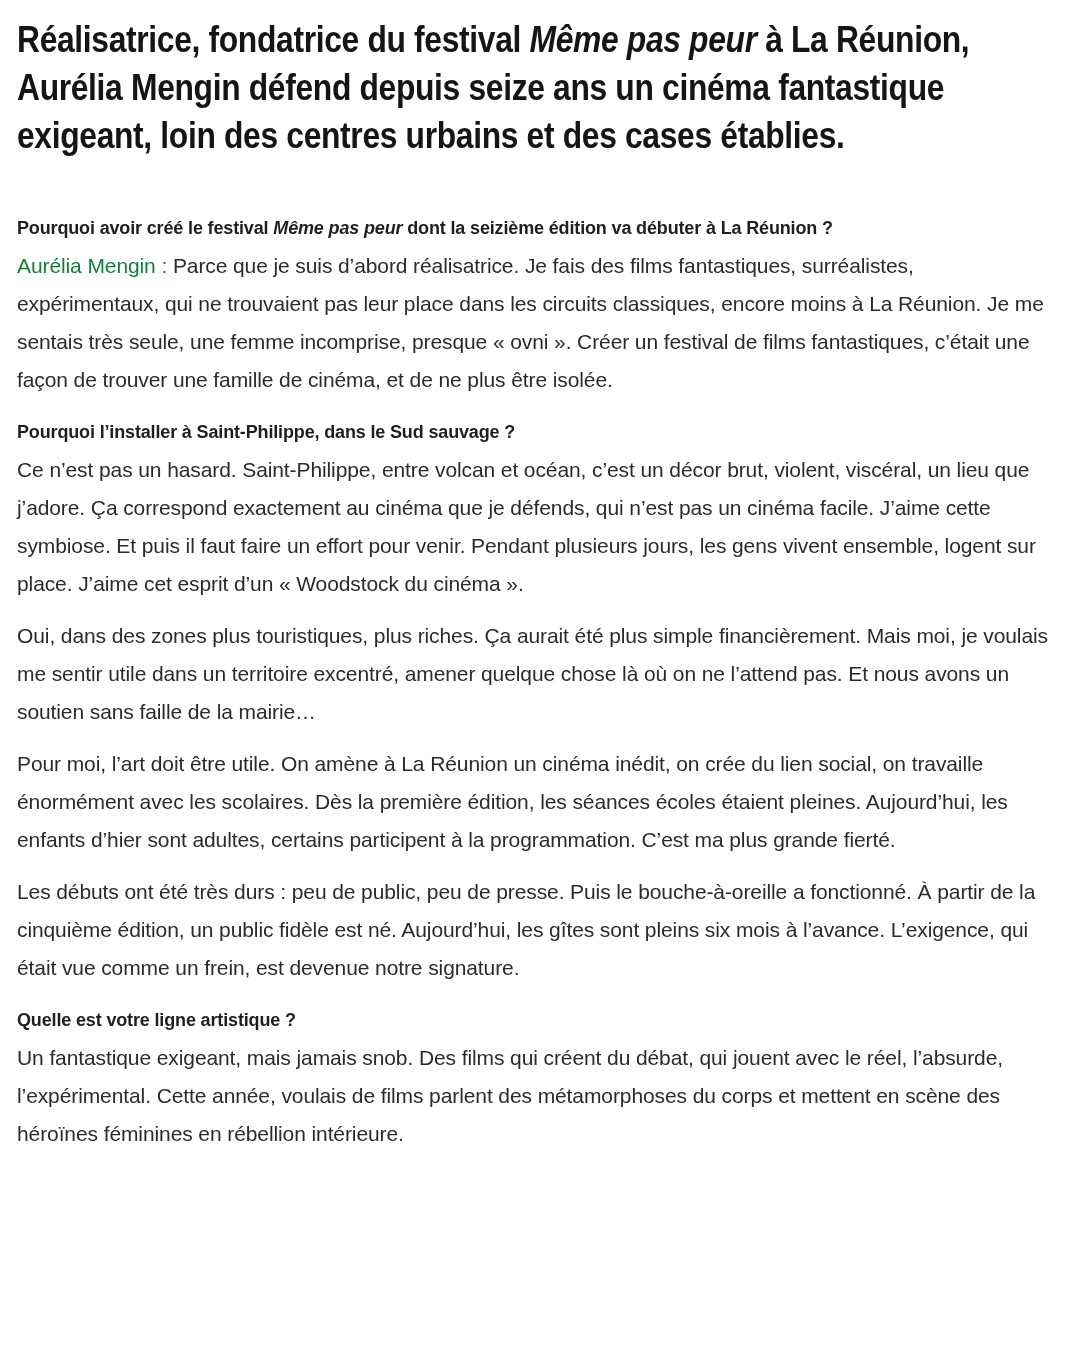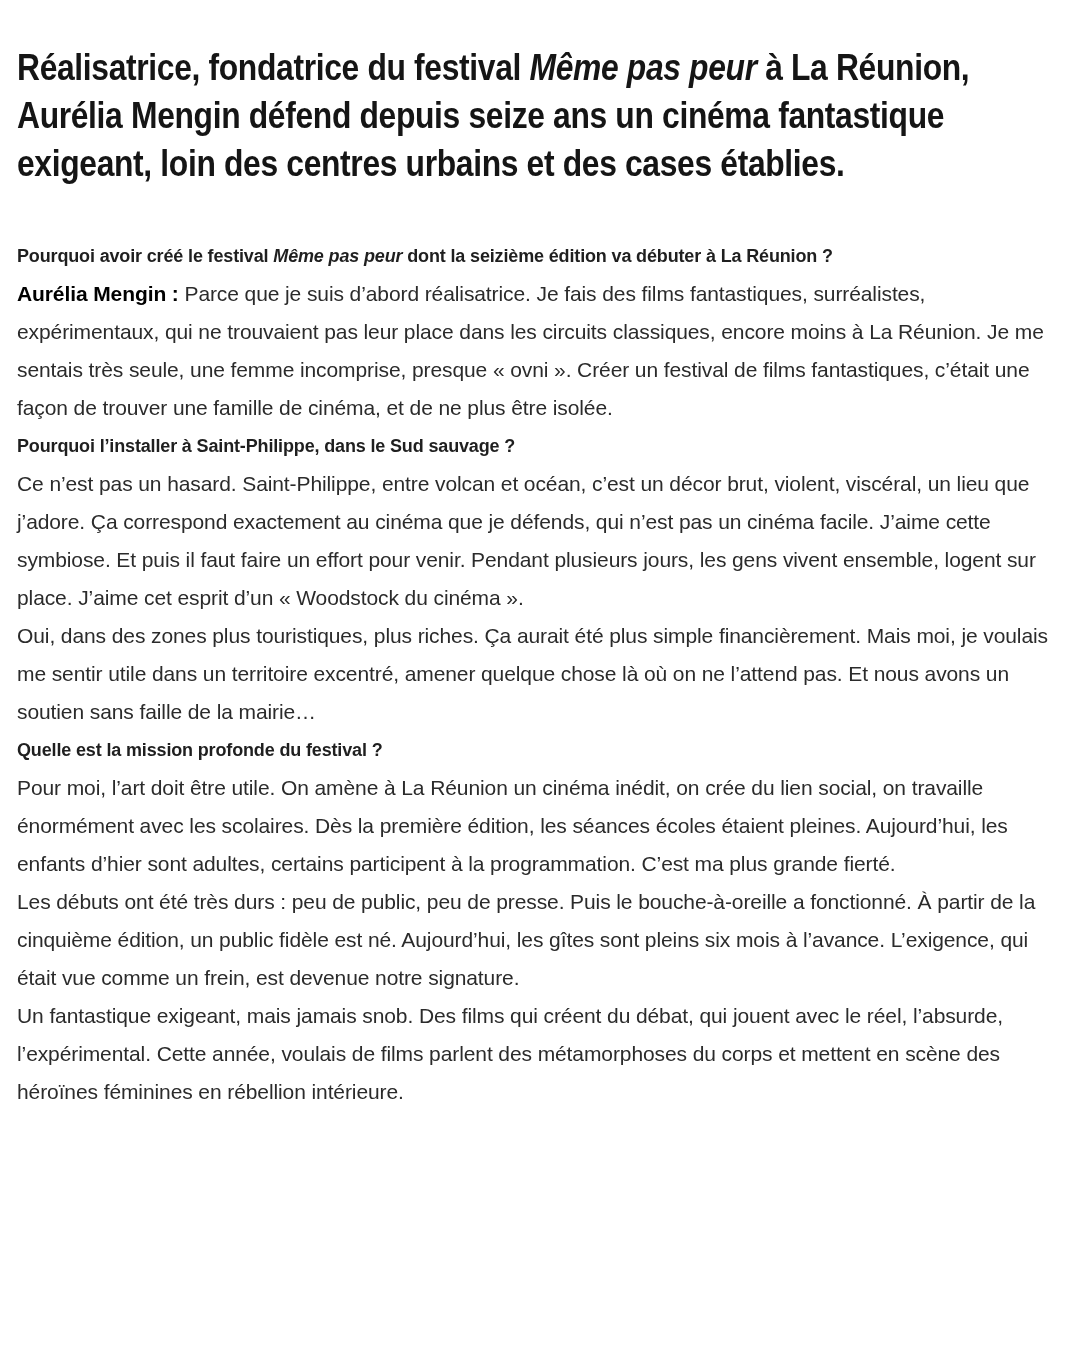--- a/index.html
+++ b/index.html
@@ -6,53 +6,53 @@
   html, body { background: #ffffff; }
   body {
     width: 1080px;
     height: 1350px;
     overflow: hidden;
     font-family: "Liberation Sans", sans-serif;
     color: #2b2b2b;
     -webkit-font-smoothing: antialiased;
   }
   .content {
-    padding: 44px 20px 0 17px;
+    padding: 16px 20px 0 17px;
   }
   .headline {
     color: #151515;
     font-weight: bold;
     font-size: 37px;
     line-height: 48px;
     margin-bottom: 49px;
   }
   .headline .hl-line {
     transform: scaleX(0.86);
     transform-origin: 0 50%;
     white-space: nowrap;
     letter-spacing: -0.4px;
   }
   .hl-italic { font-style: italic; }
   .qa { margin-top: 0; }
-  .qa + .qa { }
+  .qa + .qa { margin-top: 14px; }
   .question {
     font-weight: bold;
     font-size: 18px;
     line-height: 38px;
     color: #1f1f1f;
     letter-spacing: -0.15px;
   }
   .question .q-italic { font-style: italic; }
   .answer {
     font-size: 21px;
     line-height: 38px;
     color: #2b2b2b;
     letter-spacing: -0.1px;
   }
-  .speaker { font-weight: bold; color: #000000; margin-top: 8px; }
+  .speaker { font-weight: normal; color: #15803d; margin-top: 8px; }
 </style>
 </head>
 <body>
 
 <main class="content">
 
   <h1 class="headline">
     <div class="hl-line"><span>Réalisatrice, fondatrice du festival </span><span class="hl-italic">Même pas peur</span><span> à La Réunion,</span></div>
     <div class="hl-line">Aurélia Mengin défend depuis seize ans un cinéma fantastique</div>
     <div class="hl-line">exigeant, loin des centres urbains et des cases établies.</div>
@@ -66,25 +66,25 @@
   <section class="qa">
     <p class="question">Pourquoi l’installer à Saint-Philippe, dans le Sud sauvage&nbsp;?</p>
     <p class="answer">Ce n’est pas un hasard. Saint-Philippe, entre volcan et océan, c’est un décor brut, violent, viscéral, un lieu que j’adore. Ça correspond exactement au cinéma que je défends, qui n’est pas un cinéma facile. J’aime cette symbiose. Et puis il faut faire un effort pour venir. Pendant plusieurs jours, les gens vivent ensemble, logent sur place. J’aime cet esprit d’un «&nbsp;Woodstock du cinéma&nbsp;».</p>
   </section>
 
   <section class="qa">
     <p class="answer">Oui, dans des zones plus touristiques, plus riches. Ça aurait été plus simple financièrement. Mais moi, je voulais me sentir utile dans un territoire excentré, amener quelque chose là où on ne l’attend pas. Et nous avons un soutien sans faille de la mairie…</p>
   </section>
 
   <section class="qa">
-    <p class="question">Quelle est la mission profonde du festival&nbsp;?</p>
     <p class="answer">Pour moi, l’art doit être utile. On amène à La Réunion un cinéma inédit, on crée du lien social, on travaille énormément avec les scolaires. Dès la première édition, les séances écoles étaient pleines. Aujourd’hui, les enfants d’hier sont adultes, certains participent à la programmation. C’est ma plus grande fierté.</p>
   </section>
 
   <section class="qa">
     <p class="answer">Les débuts ont été très durs&nbsp;: peu de public, peu de presse. Puis le bouche-à-oreille a fonctionné. À partir de la cinquième édition, un public fidèle est né. Aujourd’hui, les gîtes sont pleins six mois à l’avance. L’exigence, qui était vue comme un frein, est devenue notre signature.</p>
   </section>
 
   <section class="qa">
+    <p class="question">Quelle est votre ligne artistique&nbsp;?</p>
     <p class="answer">Un fantastique exigeant, mais jamais snob. Des films qui créent du débat, qui jouent avec le réel, l’absurde, l’expérimental. Cette année, voulais de films parlent des métamorphoses du corps et mettent en scène des héroïnes féminines en rébellion intérieure.</p>
   </section>
 
 </main>
 
 </body></html>

